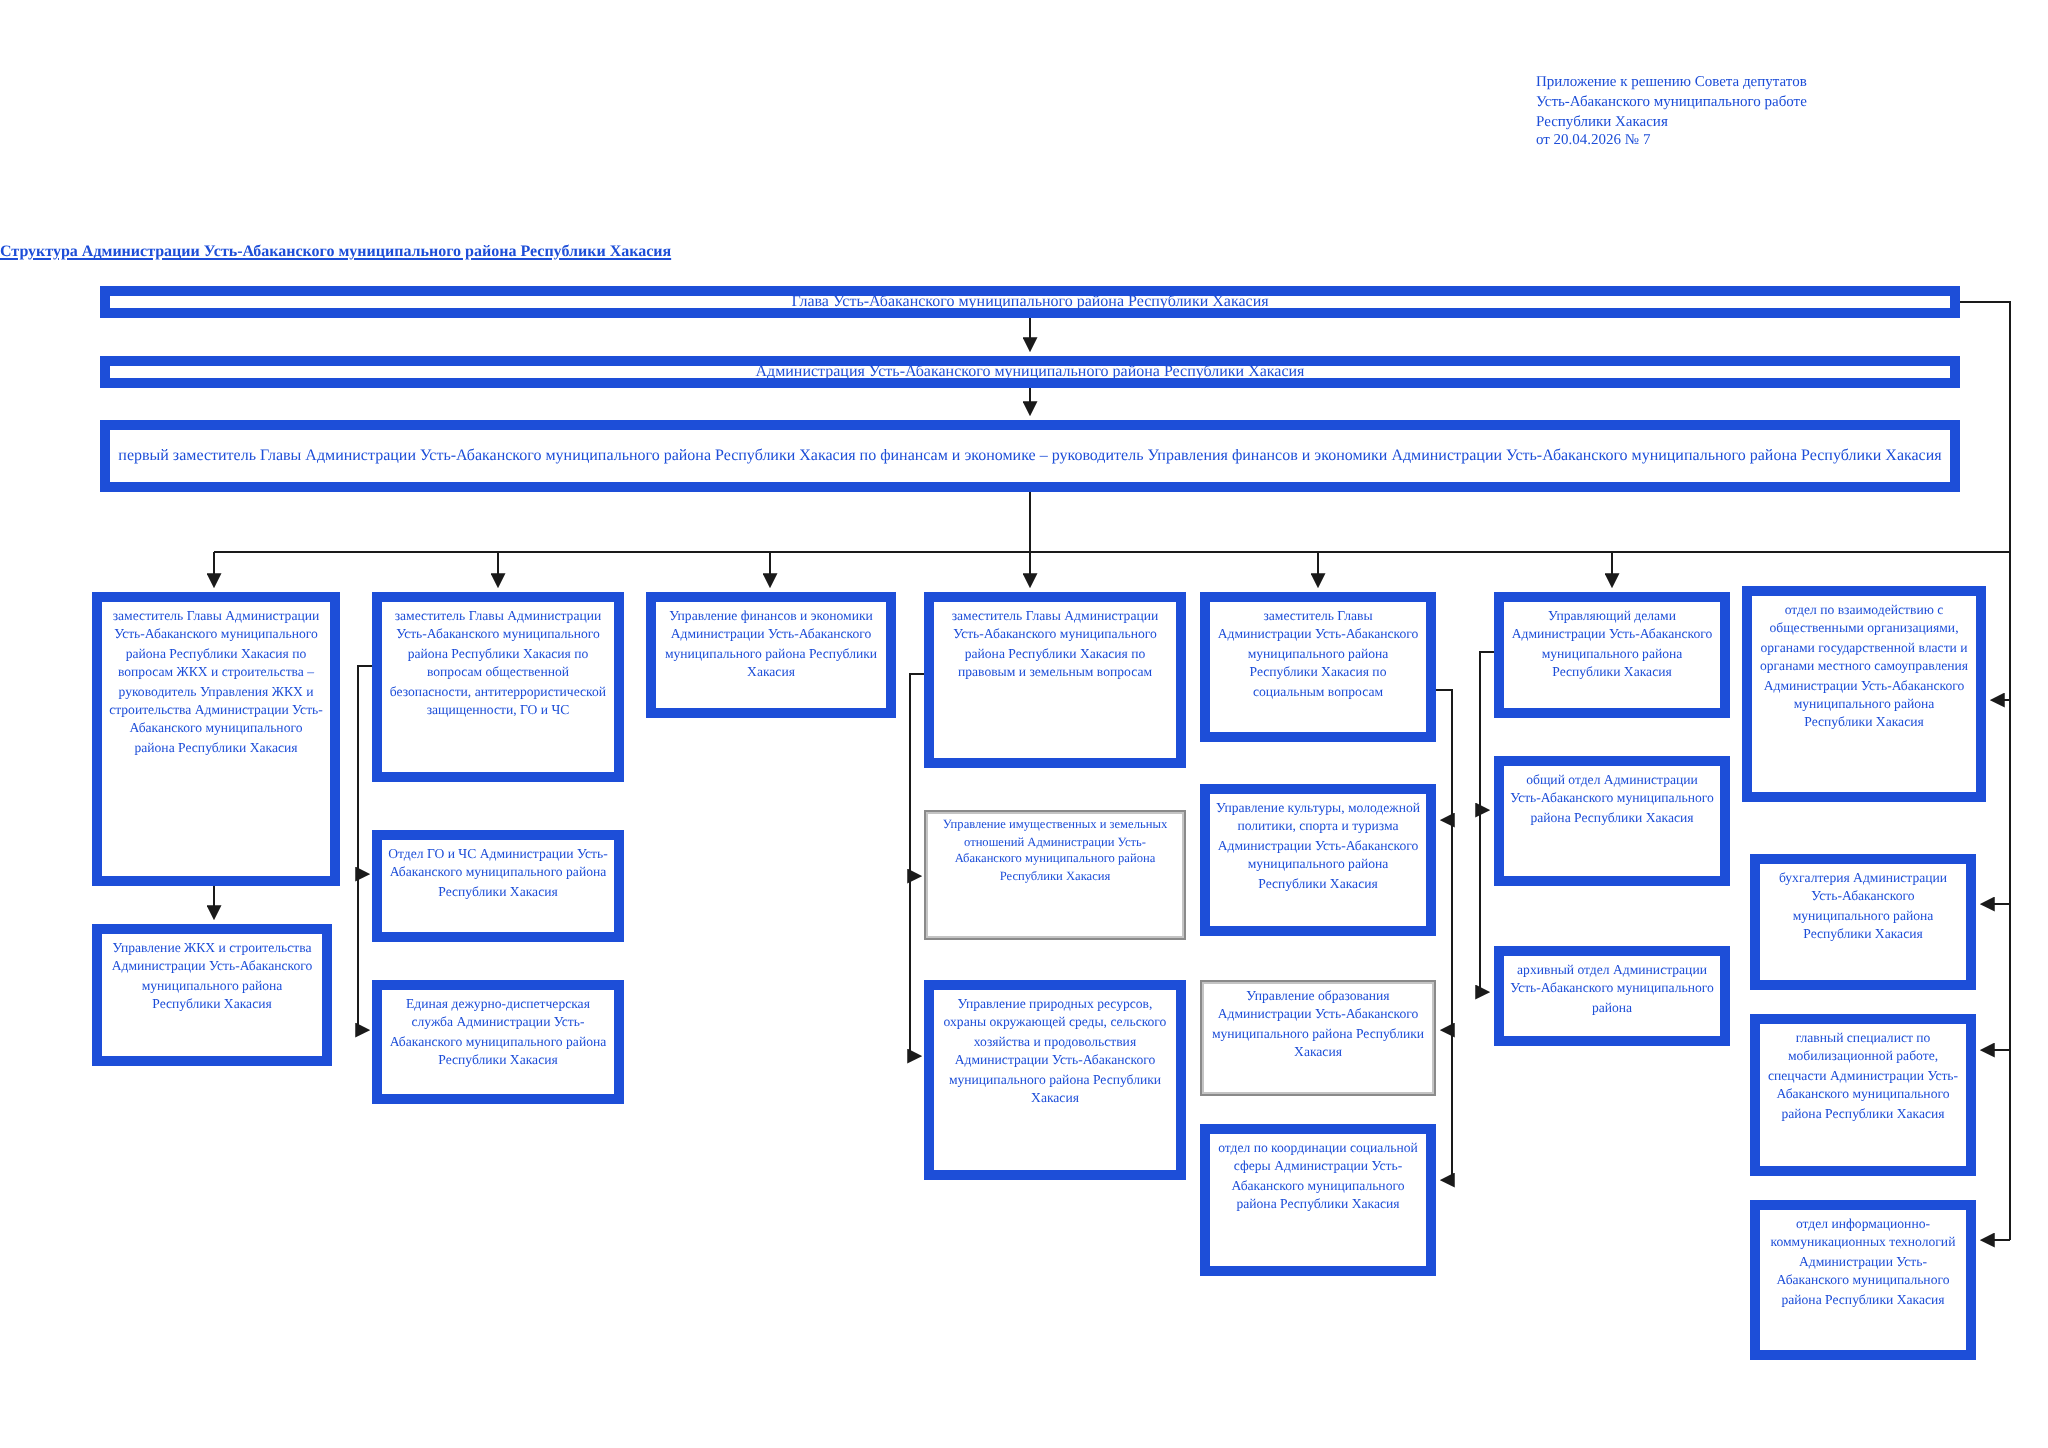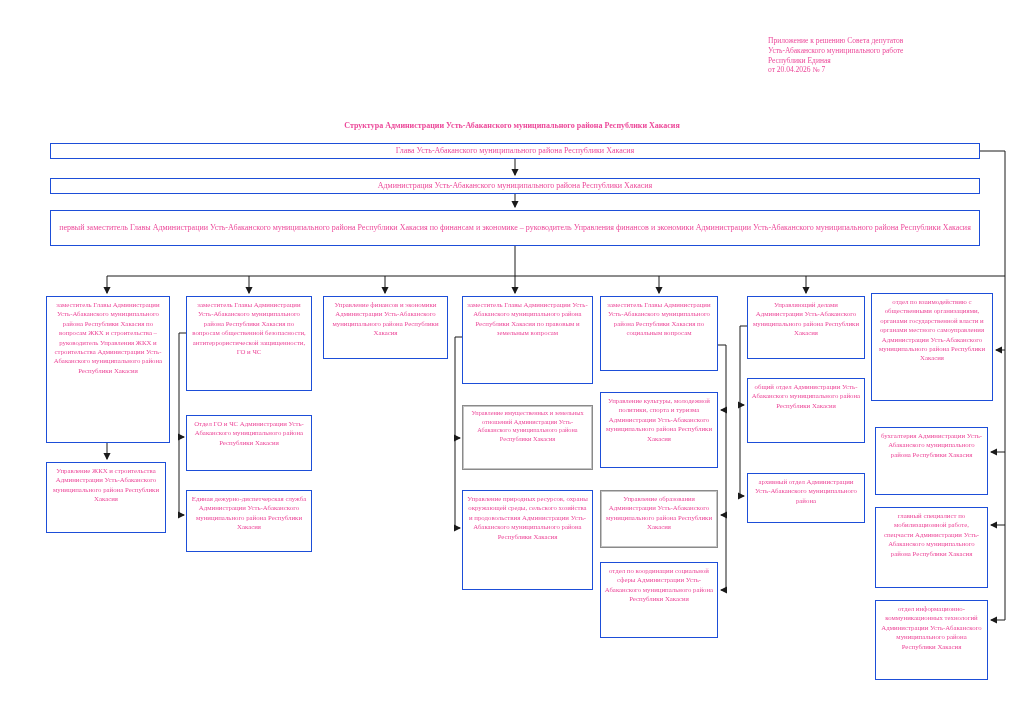--- a/index.html
+++ b/index.html
@@ -1,37 +1,37 @@
 <!DOCTYPE html>
 <html><head>
 <meta charset="utf-8">
 <style>
   html,body{margin:0;padding:0;background:#fff;}
   #canvas{position:relative;width:1024px;height:724px;background:#ffffff;overflow:hidden;
-          font-family:"Liberation Serif","DejaVu Serif",serif;color:#ec4899;}
+          font-family:"Liberation Serif","DejaVu Serif",serif;color:#1d4ed8;}
   #annotation{position:absolute;left:768px;top:36px;width:240px;font-size:7.5px;line-height:1.3;text-align:left;}
-  #doc-title{position:absolute;left:0;top:121px;width:1024px;text-align:center;font-weight:bold;font-size:8px;}
-  .node{position:absolute;box-sizing:border-box;border:1px solid #1d4ed8;background:#fff;
+  #doc-title{position:absolute;left:0;top:121px;width:1024px;text-align:left;font-weight:bold;font-size:8px;text-decoration:underline;}
+  .node{position:absolute;box-sizing:border-box;border:5px solid #1d4ed8;background:#fff;
         display:flex;align-items:flex-start;justify-content:center;text-align:center;
         font-size:6.8px;line-height:1.38;padding:3px 3px 1px 3px;}
   .node.vcenter{align-items:center;padding:0 4px;}
   .wide{left:50px;width:930px;font-size:8px;}
   .grey{border:1px solid #8a8a8a;outline:1px solid #c4c4c4;outline-offset:-2px;}
   svg.connectors{position:absolute;left:0;top:0;pointer-events:none;}
   svg .ln{stroke:#1a1a1a;stroke-width:1;fill:none;}
 </style>
 </head>
 <body>
 
 <div id="canvas">
 
   <div id="annotation">
     <div>Приложение к решению Совета депутатов</div>
     <div>Усть-Абаканского муниципального  работе</div>
-    <div>Республики Единая</div>
+    <div>Республики Хакасия</div>
     <div>от 20.04.2026 № 7</div>
   </div>
 
   <div id="doc-title">Структура Администрации Усть-Абаканского муниципального района Республики Хакасия</div>
 
   <div class="node wide vcenter" style="top:143px;height:16px">Глава Усть-Абаканского муниципального  района Республики Хакасия</div>
   <div class="node wide vcenter" style="top:210px;height:36px">первый заместитель Главы Администрации Усть-Абаканского муниципального района Республики Хакасия по финансам и экономике – руководитель Управления финансов и экономики Администрации Усть-Абаканского муниципального района Республики Хакасия</div>
   <div class="node wide vcenter" style="top:178px;height:16px">Администрация Усть-Абаканского муниципального  района Республики Хакасия</div>
 
   <div class="node" style="left:46px;top:296px;width:124px;height:147px">заместитель Главы Администрации Усть-Абаканского муниципального района Республики Хакасия по вопросам ЖКХ и строительства – руководитель Управления ЖКХ и строительства Администрации Усть-Абаканского муниципального района Республики Хакасия</div>

